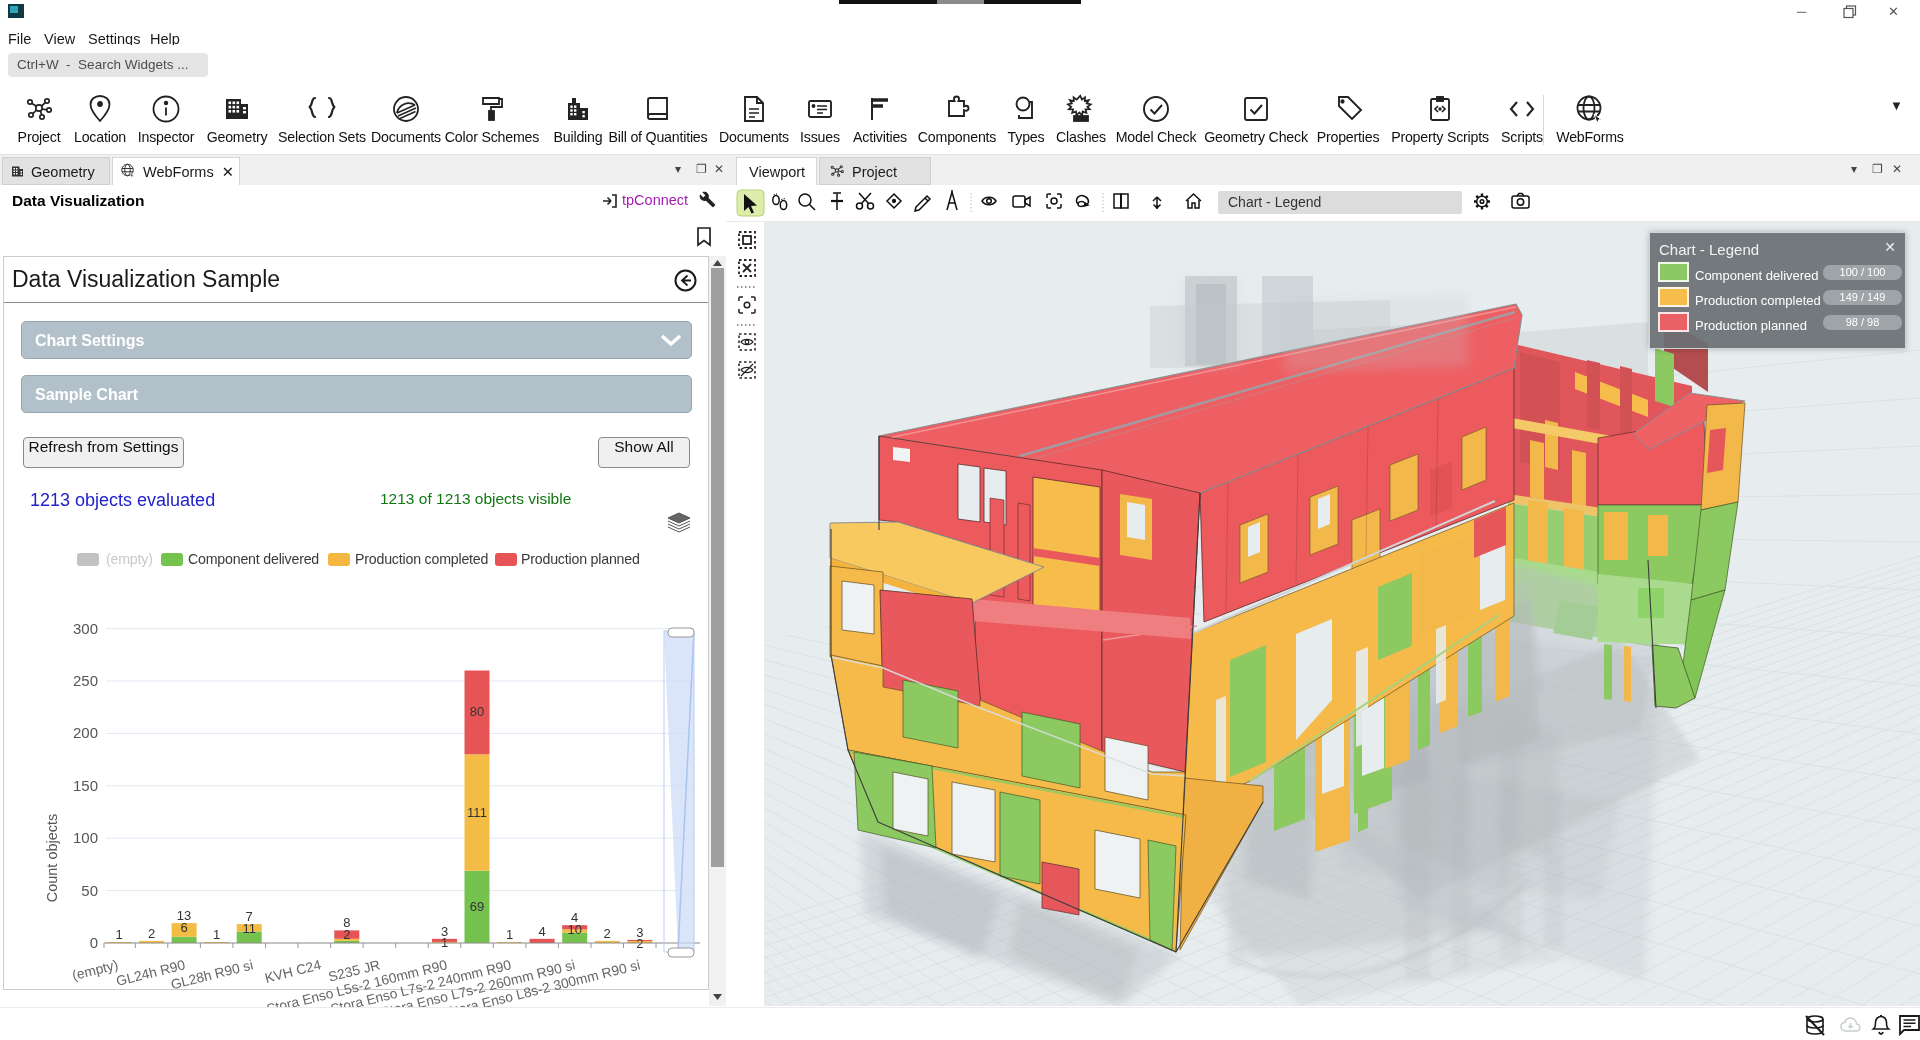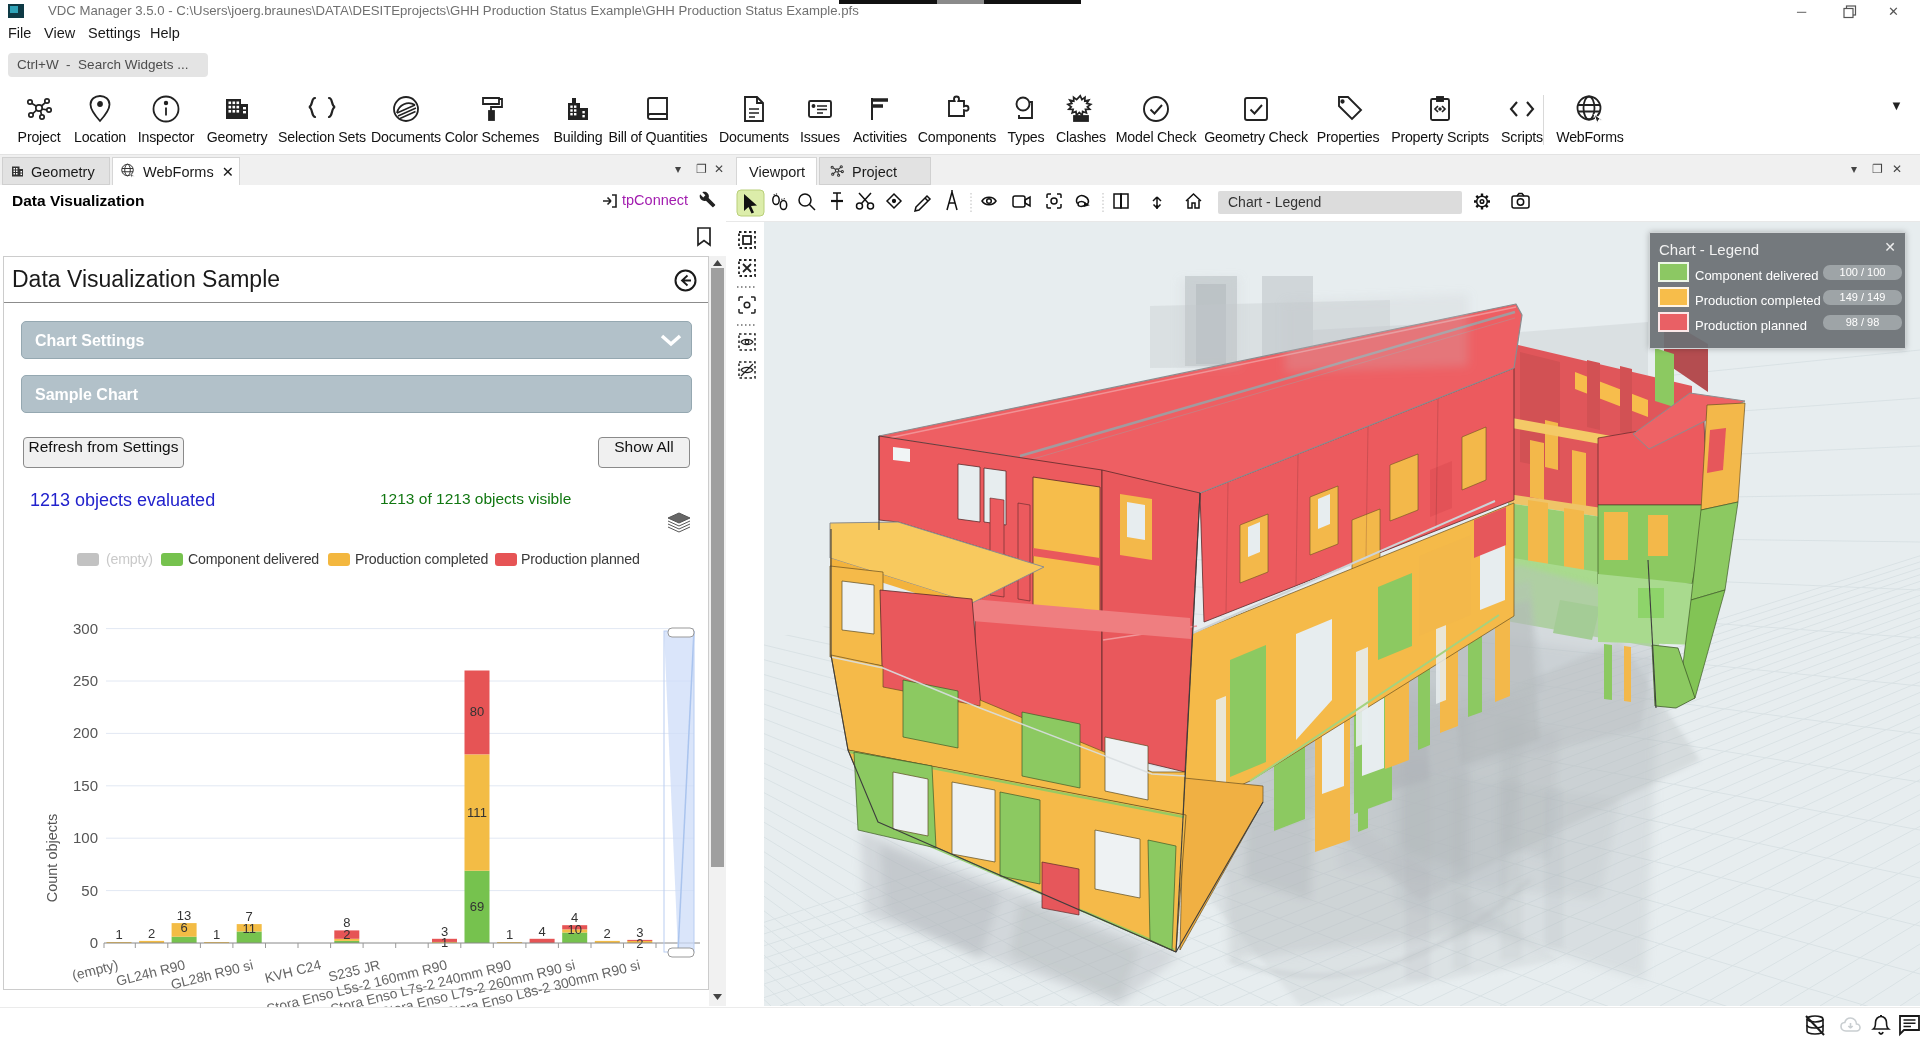--- a/index.html
+++ b/index.html
@@ -7,21 +7,21 @@
   body { font-family:"Liberation Sans",sans-serif; background:#fff; position:relative; }
   .abs { position:absolute; }
   
   #titlebar { left:0; top:0; width:1920px; height:22px; background:#fff; }
   #titlebar .ttl { position:absolute; left:48px; top:3px; font-size:13.2px; color:#707070; }
   #appicon { left:8px; top:4px; width:16px; height:14px; background:#0e3a45; }
   #appicon:before { content:""; position:absolute; left:2px; top:2px; width:8px; height:7px; background:#2fa3b8; }
   #topblackbar { left:839px; top:0; width:242px; height:4px; background:#111; }
   #topblackbar .g { position:absolute; left:98px; top:0; width:47px; height:4px; background:#8a8a8a; }
   .winbtn { position:absolute; top:4px; color:#555; font-size:13px; }
-  #menubar { left:0; top:22px; width:1920px; height:23px; background:#fff; }
+  #menubar { left:0; top:28px; width:1920px; height:23px; background:#fff; }
   #menubar span { position:absolute; top:3px; font-size:14.5px; color:#1a1a1a; }
   #searchrow { left:0; top:45px; width:1920px; height:40px; background:#fff; }
   #searchbox { left:8px; top:8px; width:200px; height:24px; background:#e4e4e4; border-radius:4px; color:#4d4d4d; font-size:13.5px; line-height:24px; padding-left:9px; }
   
   #toolbar { left:0; top:85px; width:1920px; height:70px; background:#fff; border-bottom:1px solid #e3e3e3; }
   .tbi { position:absolute; top:0; width:0; height:70px; }
   .tbi svg { position:absolute; top:9px; left:0; transform:translateX(-50%); }
   .tbi .lbl { position:absolute; top:44px; left:0; transform:translateX(-50%); white-space:nowrap; font-size:14.2px; color:#111; letter-spacing:-0.2px; }
   #tbsep { left:1543px; top:95px; width:1px; height:50px; background:#d9d9d9; }
   #tbchev { left:1890px; top:98px; font-size:13px; color:#222; }
@@ -59,21 +59,20 @@
   .lrow-sw { position:absolute; left:8px; width:31px; height:20px; border:2px solid rgba(255,255,255,0.85); }
   .lrow-tx { position:absolute; left:45px; font-size:13px; color:#fff; }
   .lrow-bd { position:absolute; left:173px; width:79px; height:15px; background:rgba(210,215,218,0.45); border-radius:7px; font-size:11px; color:#fff; text-align:center; line-height:15px; }
   
   #statusbar { left:0; top:1007px; width:1920px; height:33px; background:#fff; border-top:1px solid #ebebeb; }
 </style>
 </head>
 <body>
   <div class="abs" id="titlebar">
     <div class="abs" id="appicon"></div>
-    <div class="ttl">VDC Manager 3.5.0 - C:\Users\joerg.braunes\DATA\DESITEprojects\GHH Production Status Example\GHH Production Status Example.pfs</div>
   </div>
   <div class="abs" id="topblackbar">
     <div class="g"></div>
   </div>
   <div class="winbtn" style="left:1797px;">─</div>
   <svg class="abs" style="left:1843px; top:5px;" width="14" height="14" fill="none" stroke="#555" stroke-width="1.2">
     <rect x="3.5" y="1" width="9" height="9"></rect>
     <rect x="1" y="3.5" width="9" height="9" fill="#fff"></rect>
   </svg>
   <div class="winbtn" style="left:1888px;">✕</div>

